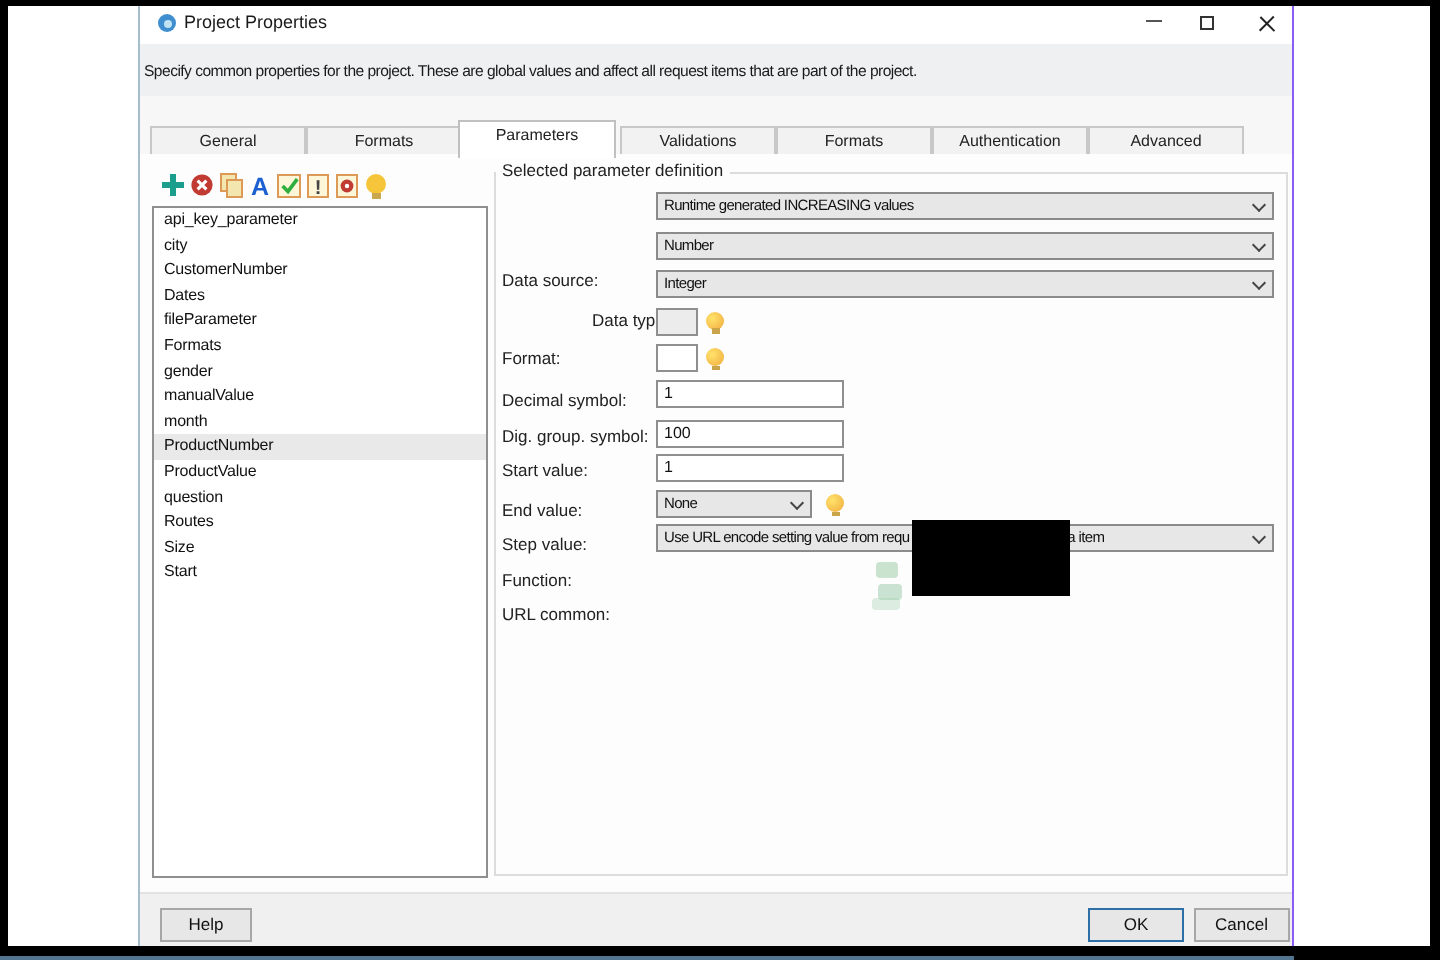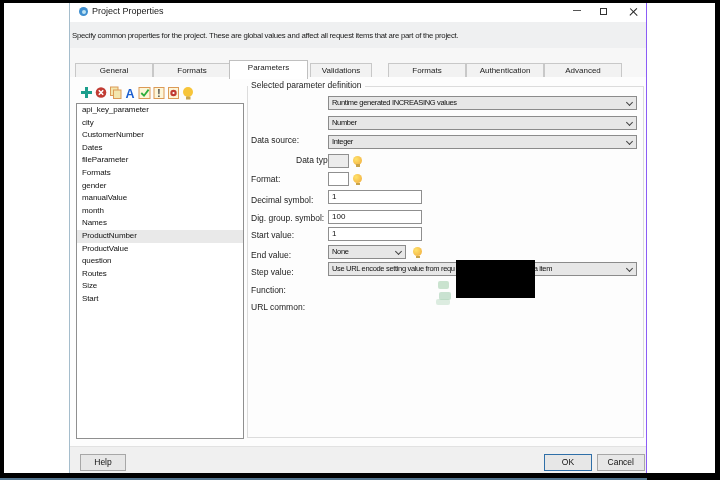--- a/index.html
+++ b/index.html
@@ -75,21 +75,21 @@
       <div class="btn-close"></div>
     </div>
     <div class="desc">
       <div class="desc-txt">Specify common properties for the project. These are global values and affect all request items that are part of the project.</div>
     </div>
     <div class="tabzone"></div>
     <div class="tabline"></div>
     <div class="tab" style="left:5px; width:78px;">General</div>
     <div class="tab" style="left:83px; width:78px;">Formats</div>
     <div class="tab sel" style="left:159px; width:79px;">Parameters</div>
-    <div class="tab" style="left:240px; width:62px;">Validations</div>
+    <div class="tab" style="left:240px; width:78px;">Validations</div>
     <div class="tab" style="left:318px; width:78px;">Formats</div>
     <div class="tab" style="left:396px; width:78px;">Authentication</div>
     <div class="tab" style="left:474px; width:78px;">Advanced</div>
     <div class="content"></div>
 
     <svg class="ico" style="left:10px;" width="125" height="17" viewBox="0 0 125 17">
 
       <path d="M5 1h3v4h4v3h-4v4h-3v-4h-4v-3h4z" fill="#1b9e8c"></path>
 
       <circle cx="21" cy="6.5" r="5.3" fill="#c13b33"></circle>
@@ -117,21 +117,20 @@
     <div class="list">
       <div>api_key_parameter</div>
       <div>city</div>
       <div>CustomerNumber</div>
       <div>Dates</div>
       <div>fileParameter</div>
       <div>Formats</div>
       <div>gender</div>
       <div>manualValue</div>
       <div>month</div>
-      <div>Names</div>
       <div class="hl">ProductNumber</div>
       <div>ProductValue</div>
       <div>question</div>
       <div>Routes</div>
       <div>Size</div>
       <div>Start</div>
     </div>
 
     <div class="group"></div>
     <div class="group-title">Selected parameter definition</div>

